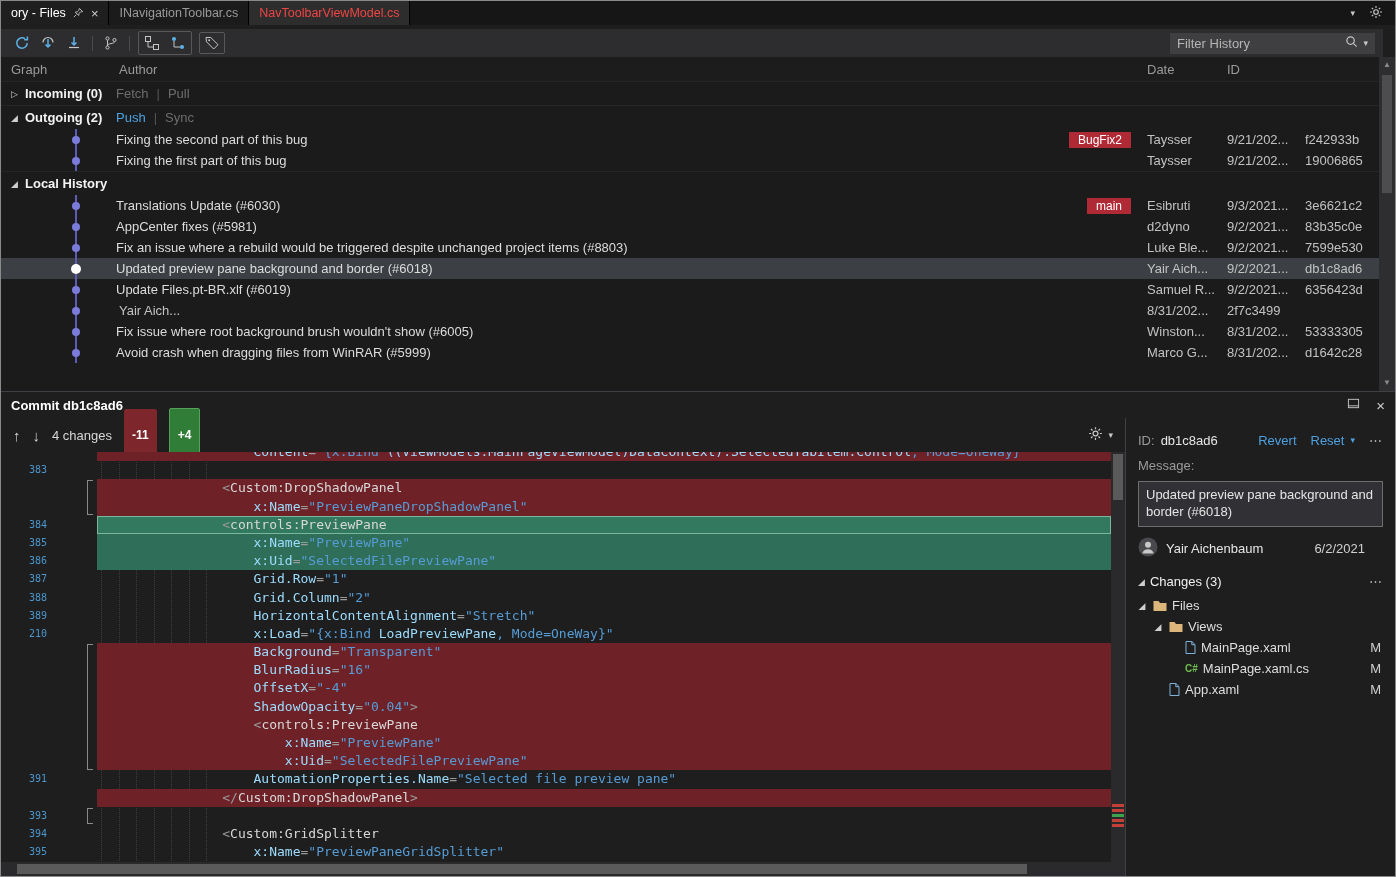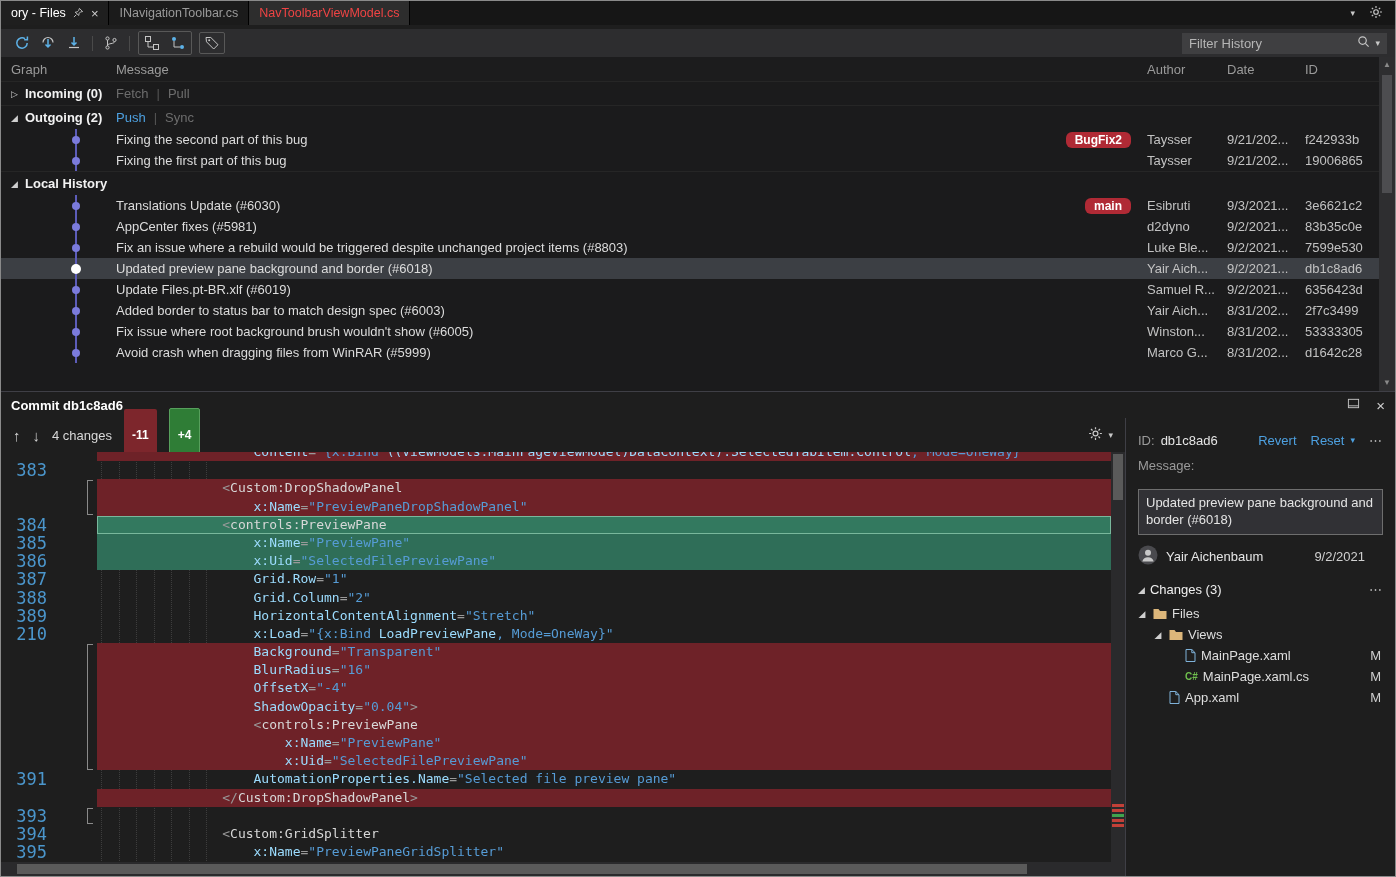--- a/index.html
+++ b/index.html
@@ -9,21 +9,21 @@
   
   .tabbar{position:absolute;top:0;left:0;right:0;height:24px;background:#161616;display:flex;align-items:stretch}
   .tab{display:flex;align-items:center;gap:7px;padding:0 10px;font-size:12.5px;border-right:1px solid #000;white-space:nowrap}
   .tab.active{background:#1f1f1f;color:#fff}
   .tab.t2{background:#1b1b1b;color:#9a9a9a}
   .tab.t3{background:#2d2d2d;color:#ef4444}
   .tab .x{color:#cfcfcf;font-size:13px;cursor:default}
   .tabbar-right{margin-left:auto;display:flex;align-items:center;gap:14px;padding-right:12px;color:#c8c8c8}
 
   
-  .toolbar{position:absolute;top:28px;left:0;right:0;height:28px;background:#2d2d2f;display:flex;align-items:center;padding:14px 8px;border-bottom:1px solid #141414}
+  .toolbar{position:absolute;top:28px;left:0;right:12px;height:28px;background:#2d2d2f;display:flex;align-items:center;padding:14px 8px;border-bottom:1px solid #141414}
   .tbtn{width:26px;height:22px;display:flex;align-items:center;justify-content:center;border-radius:2px}
   .tsep{width:1px;height:15px;background:#4a4a4a;margin:0 5px}
   .tgroup{display:flex;border:1px solid #585858;border-radius:2px;margin:0 3px}
   .tbtn.boxed{border:1px solid #585858;margin-left:4px}
   .filter{margin-left:auto;display:flex;align-items:center;background:#3f3f41;height:21px;width:205px;padding:0 7px;gap:5px}
   .filter input{flex:1;background:transparent;border:0;outline:0;color:#c8c8c8;font-size:13px;font-family:inherit;min-width:0}
   .filter input::placeholder{color:#b5b5b5}
   .filter .caret{color:#c8c8c8;font-size:9px}
 
   
@@ -39,21 +39,21 @@
   .slinks{position:absolute;left:115px;display:flex;gap:8px;align-items:center}
   .slink.link{color:var(--accent)}
   .slink.disabled{color:#6d6d6d}
   .lsep{color:#545454}
   .gcell{position:relative;height:100%}
   .gline{position:absolute;left:74px;top:0;bottom:0;width:2px;background:var(--graph-line)}
   .gdot{position:absolute;left:71px;top:50%;margin-top:-4px;width:8px;height:8px;border-radius:50%;background:var(--graph)}
   .gdot.sel{left:70px;margin-top:-5px;width:10px;height:10px;background:#fff}
   .mcell{display:flex;align-items:center;min-width:0;padding:0 8px 0 5px;height:100%}
   .mtext{white-space:nowrap;overflow:hidden;text-overflow:ellipsis;color:#dcdcdc}
-  .badge{margin-left:auto;flex:none;background:var(--badge-red);color:#fff;font-weight:700;font-size:12px;padding:1px 9px;border-radius:6px}
+  .badge{margin-left:auto;flex:none;background:var(--badge-red);color:#fff;font-weight:400;font-size:12px;padding:1px 9px;border-radius:0}
   .acell,.dcell,.icell{color:#c2c2c2;padding-left:8px;white-space:nowrap;overflow:hidden}
   .hscroll{position:absolute;top:56px;right:0;width:16px;height:334px;background:#2e2e30}
   .hscroll .arr{display:block;text-align:center;color:#8a8a8a;font-size:8px;height:16px;line-height:16px}
   .hscroll .arr.dn{position:absolute;bottom:0;left:0;right:0}
   .hscroll .thumb{position:absolute;top:18px;left:3px;width:10px;height:118px;background:#4d4d50}
 
   
   .commit{position:absolute;top:390px;left:0;right:0;bottom:0;background:#1e1e1e;border-top:1px solid #3f3f46}
   .chdr{height:26px;display:flex;align-items:center;padding:0 10px}
   .chdr .title{font-weight:700;color:#fff}
@@ -65,21 +65,21 @@
   .pill.minus{background:var(--minus-badge)}
   .pill.plus{background:var(--plus-badge);border:1px solid #57a05c}
   .dtools-right{margin-left:auto;display:flex;align-items:center;gap:5px;color:#c8c8c8}
 
   
   .code-wrap{position:absolute;top:60px;left:0;width:1124px;height:413px;overflow:hidden;background:#1e1e1e}
   .guides{position:absolute;inset:0;z-index:0}
   .guide{position:absolute;top:0;bottom:0;width:0;border-left:1px dotted #3d3d3d}
   .diff-lines{position:relative;z-index:1;margin-top:-9px;width:1110px;font-family:"DejaVu Sans Mono",monospace;font-size:13px}
   .cline{display:flex;height:18.2px;line-height:18.2px}
-  .ln{flex:none;width:46px;text-align:right;color:var(--line-number);font-size:17px}
+  .ln{flex:none;width:46px;text-align:right;color:var(--line-number);font-size:10px}
   .mkcol{flex:none;width:50px}
   .clc{flex:1;white-space:pre;color:#d4d4d4;min-width:0}
   .cline.del .clc{background:var(--del-bg)}
   .cline.add .clc{background:var(--add-bg)}
   .cline.cur .clc{background:var(--add-cur-bg);outline:1px solid #79b89c;outline-offset:-1px}
   .tk-p{color:var(--code-punct)}.tk-t{color:var(--code-tag)}.tk-a{color:var(--code-attr)}.tk-v{color:var(--code-value)}
   .brackets{position:absolute;inset:0;z-index:2;pointer-events:none}
   .bracket{position:absolute;left:86px;width:6px;border:1px solid #8a8a8a;border-right:0}
   .cvscroll{position:absolute;top:0;right:0;width:14px;height:413px;background:#2a2a2c;z-index:3}
   .cvscroll .thumb{position:absolute;top:2px;left:2px;width:10px;height:46px;background:#5a5a5a}
@@ -90,21 +90,21 @@
   
   .details{position:absolute;top:26px;left:1124px;right:0;bottom:0;border-left:1px solid #3f3f46;background:#1e1e1e}
   .drow{display:flex;align-items:center;padding:0 12px;gap:6px}
   .drow.idrow{height:24px;margin-top:10px}
   .lbl{color:#9a9a9a}
   .val{color:#e6e6e6}
   .spacer{flex:1}
   .link{color:var(--accent);cursor:default}
   .caret-sm{font-size:9px;color:var(--accent)}
   .more{color:#d0d0d0;letter-spacing:1px}
-  .msg-label{padding:6px 12px 16px;color:#9a9a9a}
+  .msg-label{padding:6px 12px 8px;color:#9a9a9a}
   .msg-box{margin:0 12px;border:1px solid #6e6e6e;background:#313135;color:#e4e4e4;padding:4px 7px;line-height:17px;min-height:46px}
   .author-row{display:flex;align-items:center;gap:8px;padding:10px 30px 0 12px}
   .author-row .name{color:#e6e6e6}
   .author-row .date{margin-left:auto;color:#d0d0d0}
   .changes-row{display:flex;align-items:center;gap:5px;padding:14px 12px 2px;color:#f0f0f0}
   .changes-row .exp2{font-size:9px;color:#cfcfcf}
   .changes-row .more{margin-left:auto}
   .tree{padding-top:4px}
   .tnode{display:flex;align-items:center;height:21px;gap:5px;padding-right:14px}
   .texp{width:12px;font-size:9px;color:#cfcfcf;text-align:center;flex:none}
@@ -204,21 +204,20 @@
             <circle cx="6" cy="6" r="4" stroke="#c5c5c5" stroke-width="1.3"></circle>
             <path d="M9 9l3.5 3.5" stroke="#c5c5c5" stroke-width="1.3"></path>
           </svg>
       </span>
       <span class="caret">▾</span>
     </div>
   </div>
 
   <div class="hhdr">
     <span class="h1">Graph</span>
-    <span class="h2">Message</span>
     <span class="h3">Author</span>
     <span class="h4">Date</span>
     <span class="h5">ID</span>
     <span></span>
   </div>
 
   <div class="hlist">
       <div class="hrow sec">
         <span class="exp">▷</span>
         <span class="slabel">Incoming (0)</span>
@@ -331,23 +330,20 @@
         </span>
         <span class="acell">Samuel R...</span>
         <span class="dcell">9/2/2021...</span>
         <span class="icell">6356423d</span>
         <span class="scol"></span>
       </div>
       <div class="hrow com">
         <span class="gcell">
           <span class="gline"></span>
           <span class="gdot"></span>
-        </span>
-        <span class="mcell">
-          <span class="mtext">Added border to status bar to match design spec (#6003)</span>
         </span>
         <span class="acell">Yair Aich...</span>
         <span class="dcell">8/31/202...</span>
         <span class="icell">2f7c3499</span>
         <span class="scol"></span>
       </div>
       <div class="hrow com">
         <span class="gcell">
           <span class="gline"></span>
           <span class="gdot"></span>
@@ -571,21 +567,21 @@
       <div class="msg-box">Updated preview pane background and border (#6018)</div>
       <div class="author-row">
         <span>
           <svg width="20" height="20" viewBox="0 0 20 20">
               <circle cx="10" cy="10" r="9.5" fill="#4a4a4e"></circle>
               <circle cx="10" cy="7.8" r="3" fill="#c8c8c8"></circle>
               <path d="M4.3 16.5a6 6 0 0 1 11.4 0z" fill="#c8c8c8"></path>
             </svg>
         </span>
         <span class="name">Yair Aichenbaum</span>
-        <span class="date">9/2/2021</span>
+        <span class="date">6/2/2021</span>
       </div>
       <div class="changes-row">
         <span class="exp2">◢</span>
         <span>Changes (3)</span>
         <span class="more">⋯</span>
       </div>
       <div class="tree">
           <div class="tnode" style="padding-left: 10px;">
             <span class="texp">◢</span>
             <span class="ticon">

